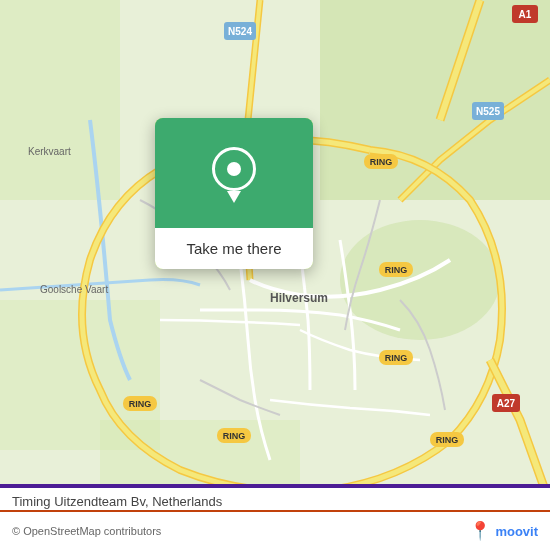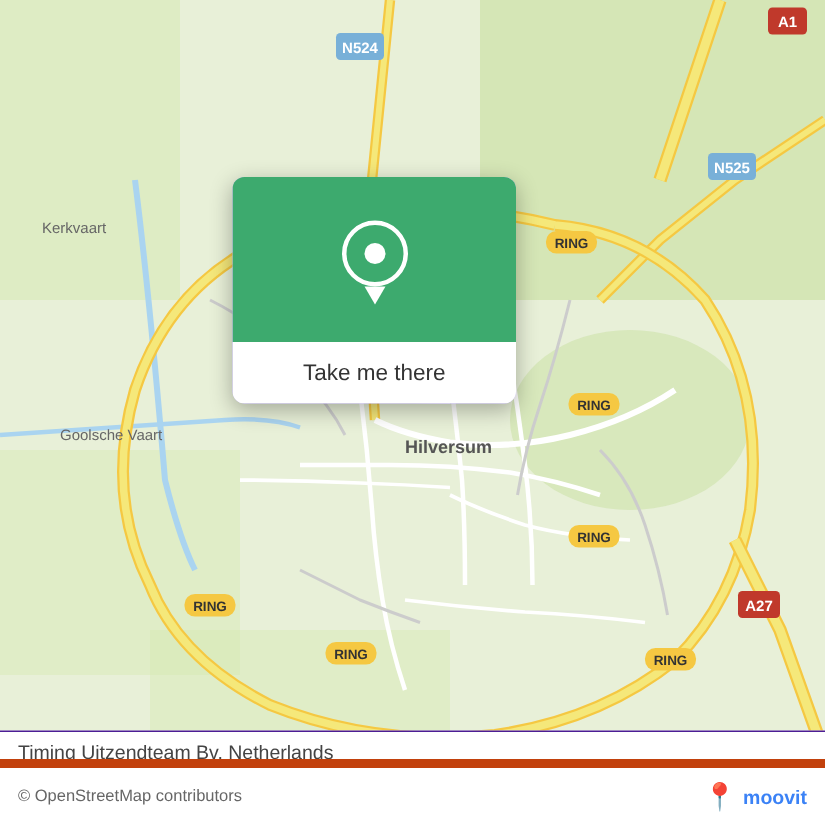--- a/index.html
+++ b/index.html
@@ -33,22 +33,22 @@
       top: 0; left: 0;
       width: 550px;
       height: 550px;
     }
 
     
     #popup-card {
       position: absolute;
       top: 118px;
       left: 155px;
-      width: 189px;
-      background: #c4b5fd;
+      width: 158px;
+      background: #bef264;
       border-radius: 8px;
       box-shadow: 0 4px 15px rgba(0,0,0,0.3);
       overflow: hidden;
       z-index: 10;
     }
 
     #popup-green {
       background-color: #3daa6e;
       height: 110px;
       display: flex;
@@ -97,21 +97,21 @@
       cursor: pointer;
       background: white;
     }
 
     #bottom-bar {
       position: absolute;
       bottom: 0;
       left: 0;
       right: 0;
       background: white;
-      border-top: 6px solid #c2410c;
+      border-top: 2px solid #c2410c;
       padding: 8px 12px;
       display: flex;
       align-items: center;
       justify-content: space-between;
       z-index: 10;
     }
 
     #copyright-text {
       font-size: 11px;
       color: #666;
@@ -136,21 +136,21 @@
 
     #company-info {
       position: absolute;
       bottom: 35px;
       left: 0;
       right: 0;
       background: white;
       padding: 6px 12px;
       font-size: 13px;
       color: #444;
-      border-top: 1px solid #4c1d95;
+      border-top: 4px solid #4c1d95;
       z-index: 10;
     }
   </style>
 </head>
 <body>
 
 <div id="map-container">
 
   <div id="map-bg"></div>
 

